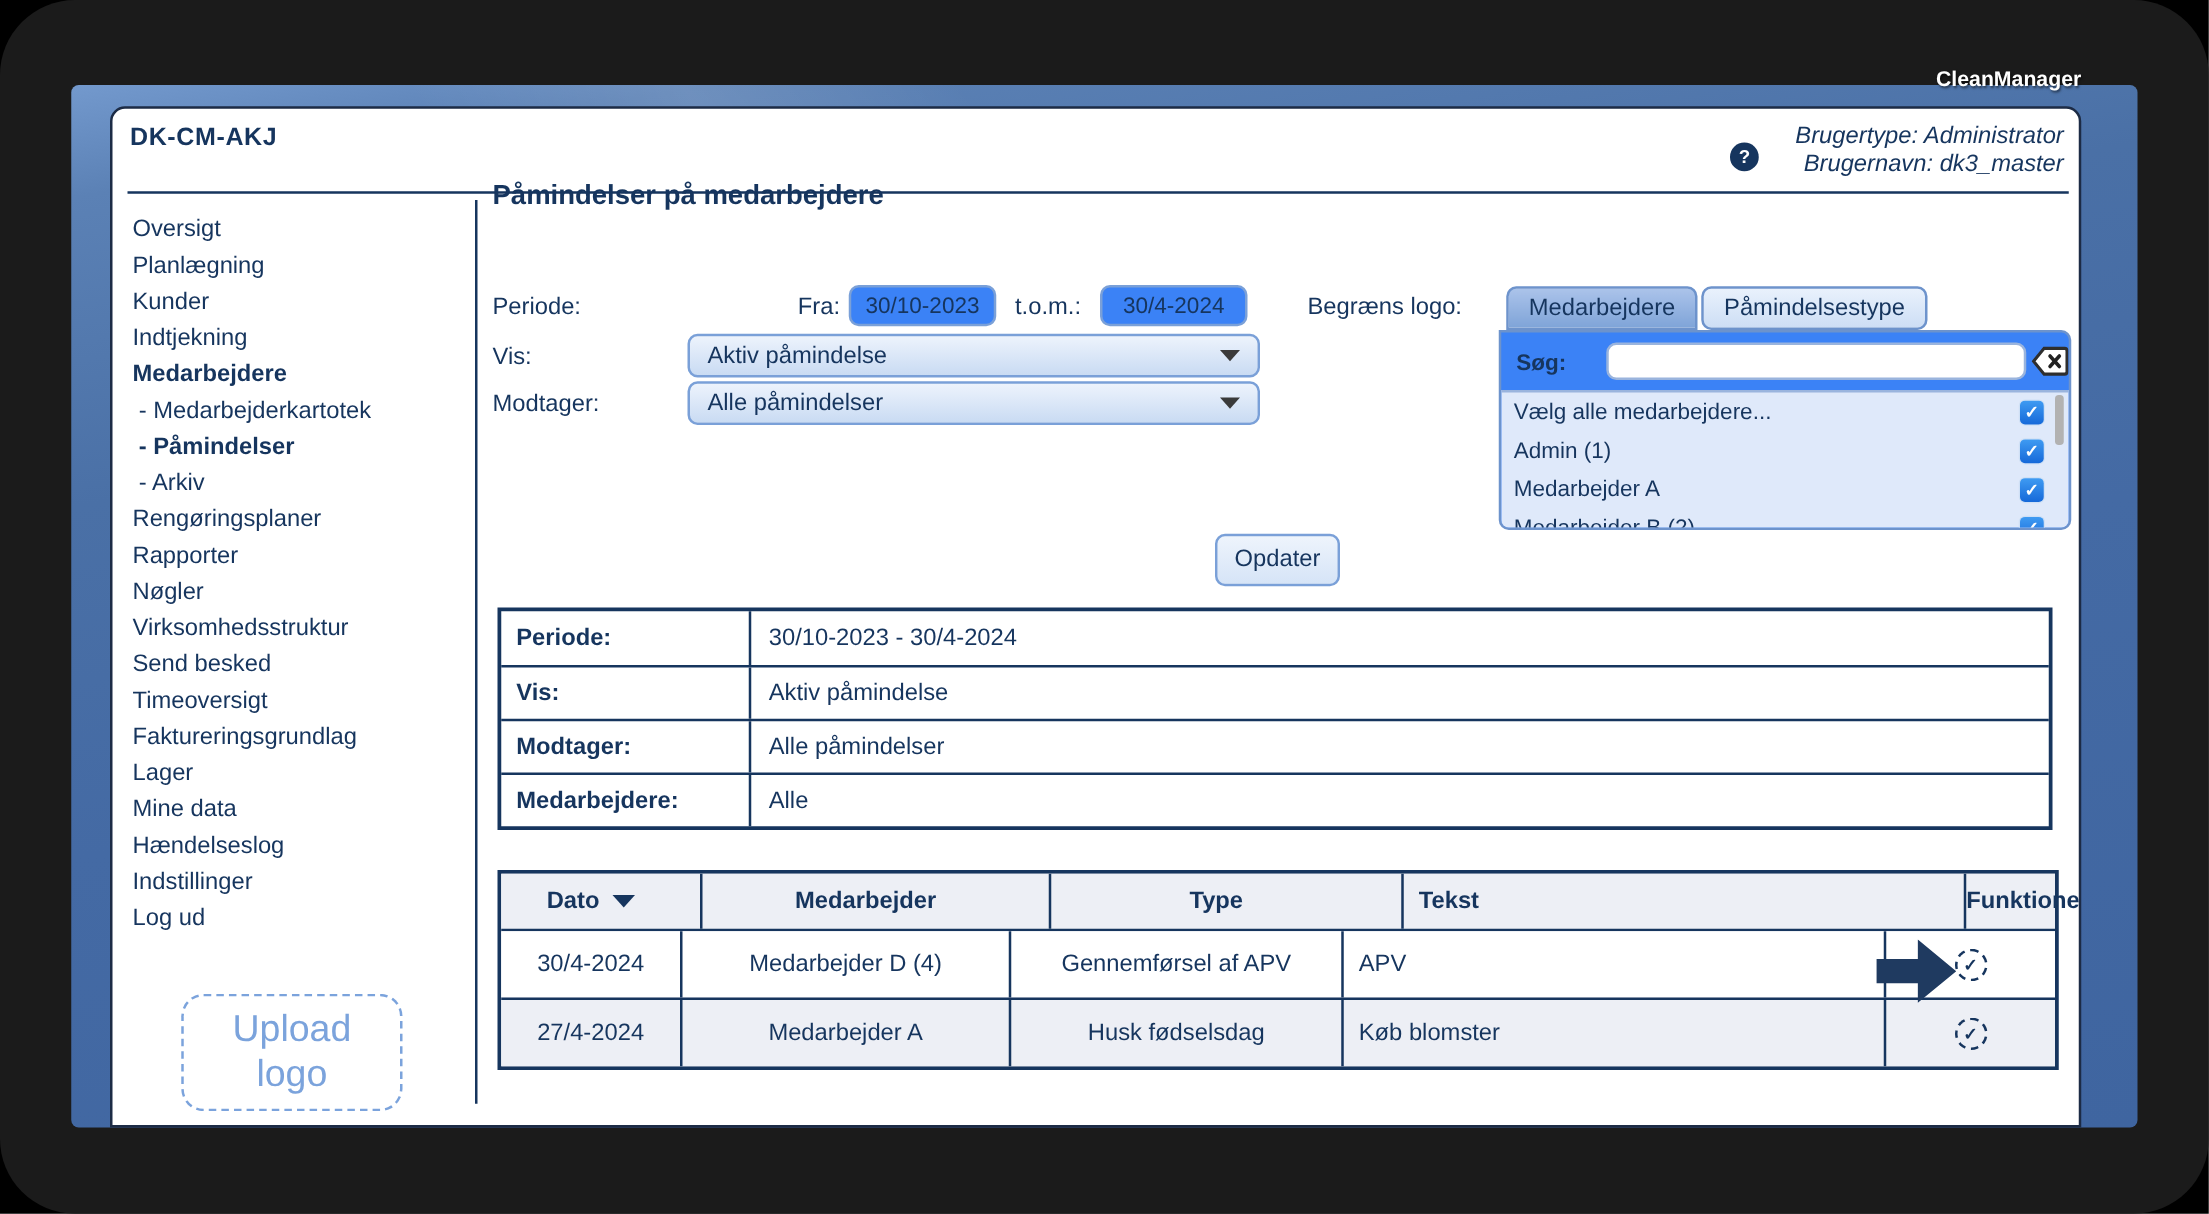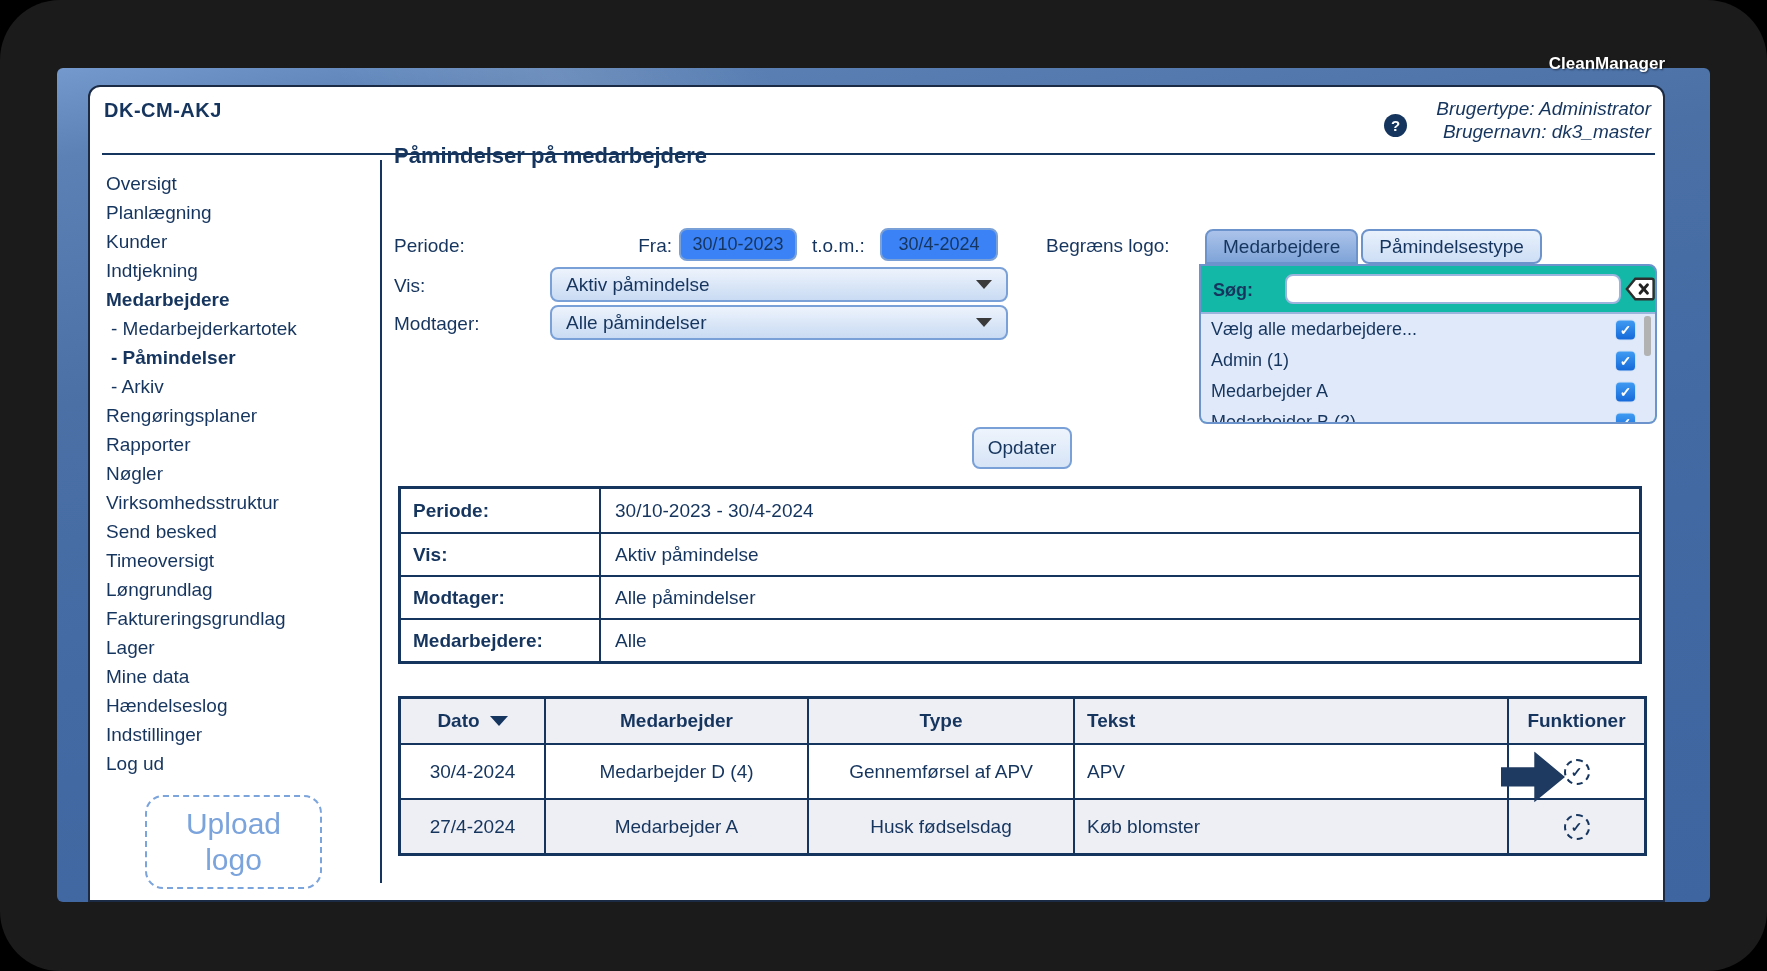--- a/index.html
+++ b/index.html
@@ -44,21 +44,21 @@
   .chev { margin-left:auto; width:0; height:0; border-left:8px solid transparent;
     border-right:8px solid transparent; border-top:9px solid #3a3a3a; }
   .tabs { position:absolute; left:1115px; top:142px; display:flex; gap:3px; }
   .tab { height:35px; min-width:145px; padding:0 16px; border:2px solid #6d93cc; border-radius:8px;
     background:linear-gradient(#e9f1fc,#cddef5); font-size:19px; line-height:31px; text-align:center;
     color:#16355e; font-family:inherit; cursor:pointer; }
   .tab.active { background:linear-gradient(#abc3ea,#7fa4d8); border-radius:8px 8px 0 0; }
 
   
   .search-panel { position:absolute; left:1109px; top:177px; width:458px; height:160px;
-    border:2px solid #6d93cc; border-radius:0 8px 8px 8px; background:#14b8a6; overflow:hidden; }
+    border:2px solid #6d93cc; border-radius:0 8px 8px 8px; background:#3b82f6; overflow:hidden; }
   .sog-label { position:absolute; left:12px; top:14px; font-size:18px; font-weight:bold; }
   .search-input { position:absolute; left:84px; top:8px; width:336px; height:30px; border:2px solid #9ab4dd;
     border-radius:8px; font-size:17px; padding:0 8px; color:#16355e; font-family:inherit; outline:none; }
   .clear-btn { position:absolute; left:424px; top:10px; width:30px; height:26px; background:none;
     border:none; cursor:pointer; padding:0; }
   .emp-list { position:absolute; left:0; top:46px; width:454px; height:112px; background:#dfe9fa;
     border-top:2px solid #9ab4dd; }
   .emp-row { position:relative; height:31px; display:flex; align-items:center; padding-left:10px;
     font-size:18px; cursor:pointer; }
   .emp-check { position:absolute; right:20px; top:50%; transform:translateY(-50%); width:19px; height:19px;
@@ -76,21 +76,21 @@
   .sum-table { position:absolute; left:308px; top:399px; width:1244px; border:3px solid #16355e; background:#fff; }
   .sum-row { display:flex; height:43px; }
   .sum-row + .sum-row { border-top:2px solid #16355e; }
   .sum-label { width:200px; border-right:2px solid #16355e; font-weight:bold; font-size:19px;
     display:flex; align-items:center; padding-left:12px; }
   .sum-value { flex:1; font-size:19px; display:flex; align-items:center; padding-left:14px; }
 
   
   .d-table { position:absolute; left:308px; top:609px; width:1249px; border:3px solid #16355e; font-size:19px; }
   .t-head, .t-row { display:grid; grid-template-columns:143px 263px 266px 434px 1fr; }
-  .t-head { height:46px; background:#edeff5; font-weight:bold; border-bottom:2px solid #16355e; }
+  .t-head { height:46px; background:#edeff5; font-weight:bold; border-bottom:2px solid #16355e;gap:16px; }
   .t-head > div, .t-row > div { display:flex; align-items:center; justify-content:center; position:relative; }
   .t-head > div + div, .t-row > div + div { border-left:2px solid #16355e; }
   .t-head .cell-tekst, .t-row .cell-tekst { justify-content:flex-start; padding-left:12px; }
   .t-body .t-row { height:53px; background:#fff; }
   .t-body .t-row:nth-child(2) { height:55px; background:#edeff5; border-top:2px solid #16355e; }
   .sort-arrow { margin-left:10px; width:0; height:0; border-left:9px solid transparent;
     border-right:9px solid transparent; border-top:10px solid #16355e; }
   .fn-icon { width:26px; height:26px; border:2px dashed #16355e; border-radius:50%; background:transparent;
     color:#16355e; font-size:14px; font-weight:bold; display:flex; align-items:center;
     justify-content:center; cursor:pointer; font-family:inherit; }
@@ -124,21 +124,20 @@
         <div class="side-item bold">Medarbejdere</div>
         <div class="side-item sub">- Medarbejderkartotek</div>
         <div class="side-item bold sub">- Påmindelser</div>
         <div class="side-item sub">- Arkiv</div>
         <div class="side-item">Rengøringsplaner</div>
         <div class="side-item">Rapporter</div>
         <div class="side-item">Nøgler</div>
         <div class="side-item">Virksomhedsstruktur</div>
         <div class="side-item">Send besked</div>
         <div class="side-item">Timeoversigt</div>
-        <div class="side-item">Løngrundlag</div>
         <div class="side-item">Faktureringsgrundlag</div>
         <div class="side-item">Lager</div>
         <div class="side-item">Mine data</div>
         <div class="side-item">Hændelseslog</div>
         <div class="side-item">Indstillinger</div>
         <div class="side-item">Log ud</div>
     </nav>
     <div class="upload">Upload logo</div>
     <div class="vdivider"></div>
 

